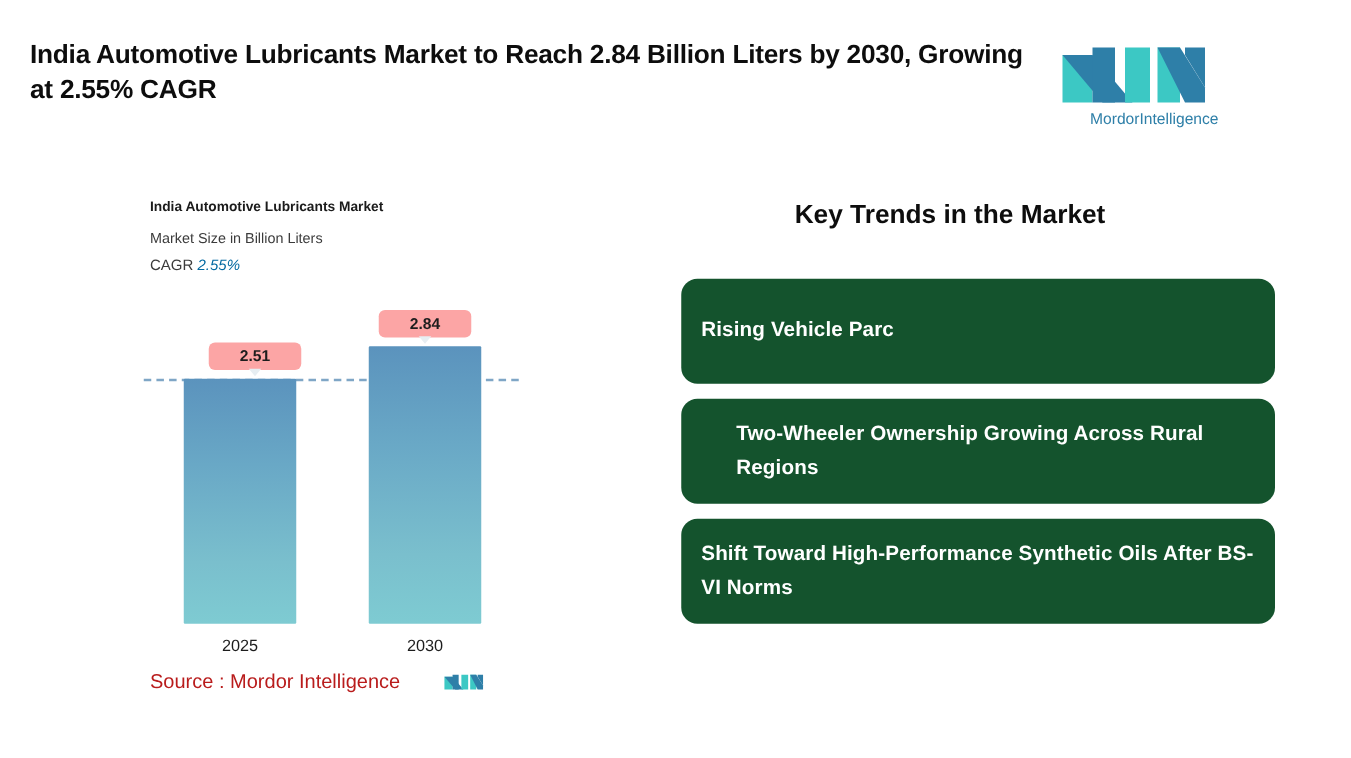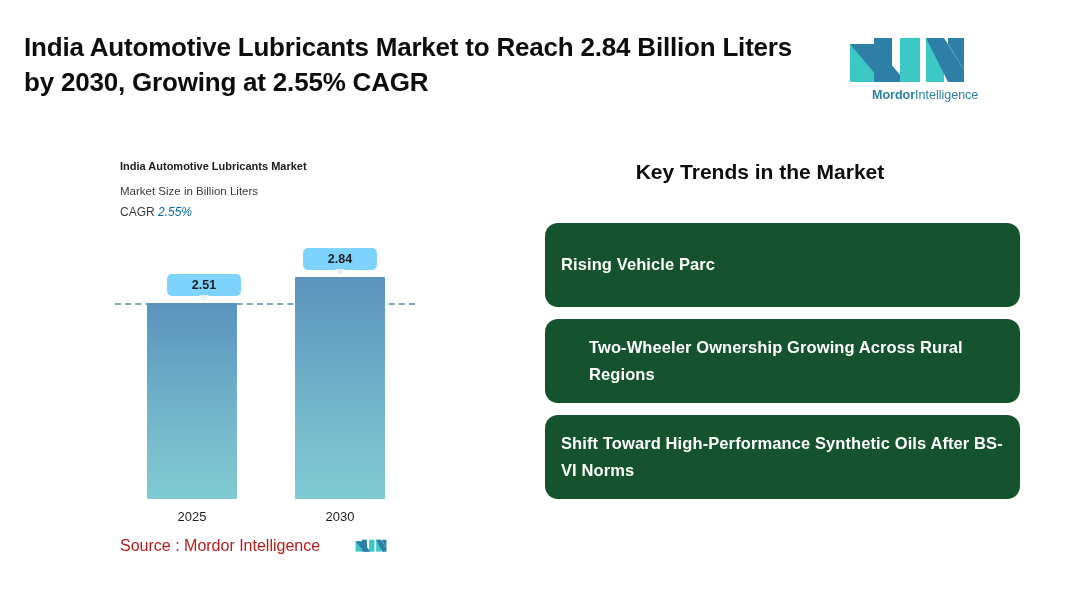--- a/index.html
+++ b/index.html
@@ -23,21 +23,21 @@
     position: absolute;
     left: 0; top: 0;
     width: 1081px;
     height: 130px;
   }
   #page-title {
     position: absolute;
     left: 24px;
     top: 30px;
     width: 800px;
-    font-size: 26px;
+    font-size: 21px;
     font-weight: bold;
     line-height: 1.33;
     letter-spacing: -0.2px;
     color: #0d0d0d;
   }
 
   
   #brand-logo {
     position: absolute;
     left: 848px;
@@ -55,21 +55,21 @@
     position: absolute;
     left: 0;
     top: 58px;
     width: 118px;
     text-align: center;
     font-size: 12.5px;
     line-height: 14px;
     white-space: nowrap;
     color: #2e7fa8;
   }
-  #brand-logo .wordmark b { font-weight: bold; padding-left: 24px; }
+  #brand-logo .wordmark b { font-weight: normal; padding-left: 24px; }
   #brand-logo .wordmark span.light { font-weight: normal; }
 
   
   #chart-panel {
     position: absolute;
     left: 0;
     top: 130px;
     width: 500px;
     height: 476px;
   }
@@ -114,21 +114,21 @@
 
   .bar {
     position: absolute;
     border-radius: 1px;
     background: linear-gradient(180deg, #5b93bd 0%, #69a8c6 35%, #7abfcd 75%, #7ecbd2 100%);
   }
 
   .bar-label-badge {
     position: absolute;
     height: 22px;
-    background: #7dd3fc;
+    background: #fca5a5;
     border-radius: 5px;
     display: flex;
     align-items: center;
     justify-content: center;
     font-size: 12.5px;
     font-weight: bold;
     color: #1d1d1d;
   }
   .bar-label-badge:after {
     content: "";

